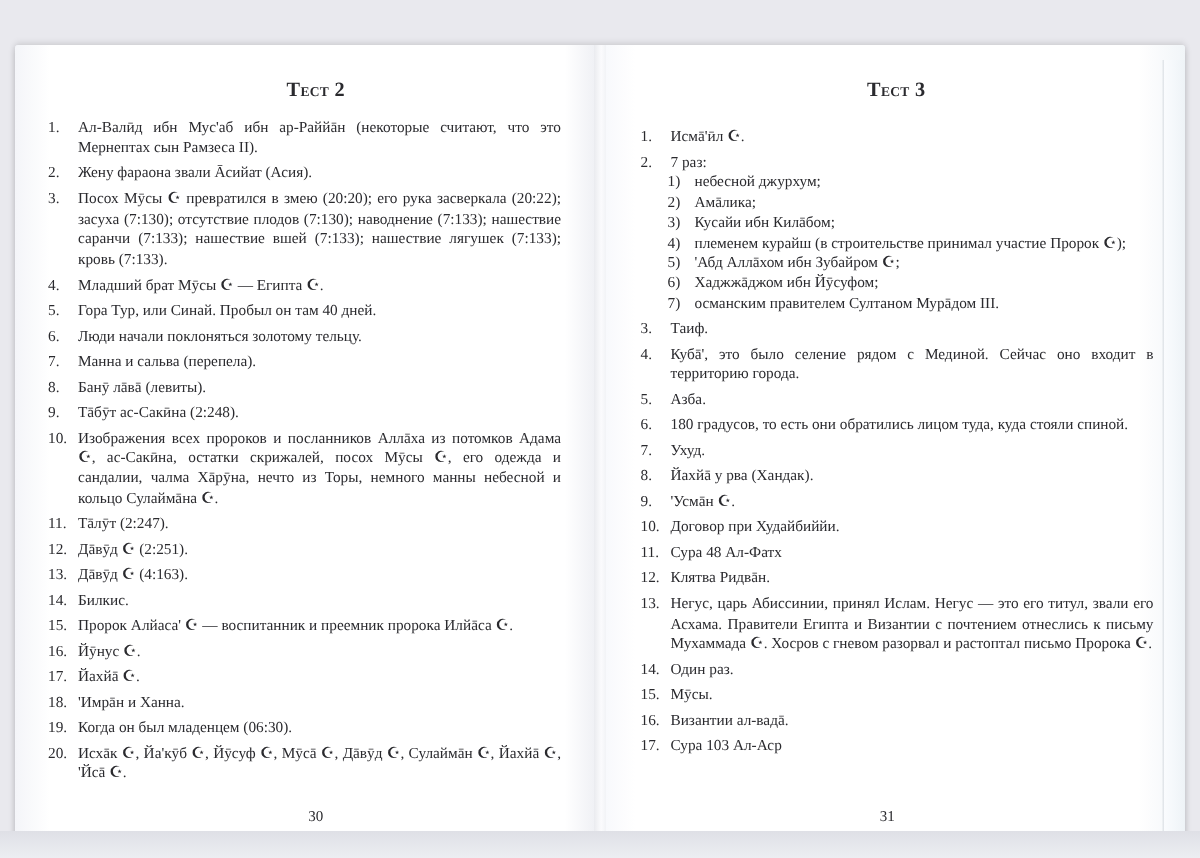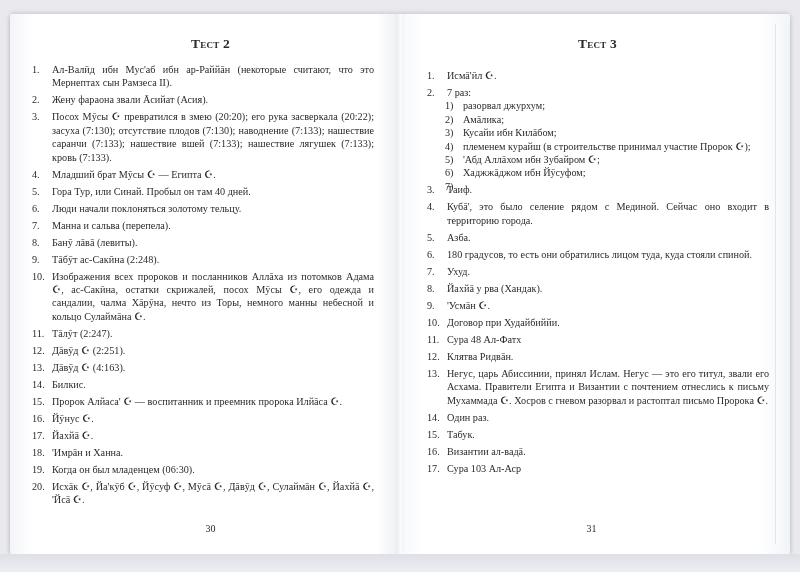--- a/index.html
+++ b/index.html
@@ -4,21 +4,21 @@
   <style>
     html, body { margin: 0; padding: 0; }
     body {
       width: 800px; height: 572px; overflow: hidden;
       background: #e9e9ee;
       font-family: "Liberation Serif", "DejaVu Serif", serif;
       color: #2a2a2e;
       position: relative;
     }
     .spread {
-      position: absolute; left: 10px; top: 14px; width: 780px; height: 540px;
+      position: absolute; left: 10px; top: 30px; width: 780px; height: 540px;
       background: linear-gradient(90deg, #f4f5f9 0%, #ffffff 3%, #ffffff 47%, #f0f1f5 49.5%, #f8f9fc 50.5%, #ffffff 53%, #ffffff 96%, #f1f5f8 100%);
       box-shadow: 0 2px 5px rgba(0,0,0,0.18), 0 -2px 4px rgba(0,0,0,0.08);
       border-radius: 2px;
     }
     .page {
       position: absolute; top: 0; height: 540px;
     }
     .page.left { left: 0; width: 385px; }
     .page.right { left: 395px; width: 385px; }
     .gutter {
@@ -102,41 +102,41 @@
     </ul>
     <div class="folio">30</div>
   </div>
 
   <div class="page right">
     <div class="page-title">Тест 3</div>
     <ul class="list">
       <li class="item"><span class="num">1.</span><span>Исмā'ӣл ☪.</span></li>
       <li class="item"><span class="num">2.</span><span>7 раз:</span>
         <ul class="sub">
-          <li class="subitem"><span class="snum">1)</span><span>разорвал джурхум;</span></li>
+          <li class="subitem"><span class="snum">1)</span><span>небесной джурхум;</span></li>
           <li class="subitem"><span class="snum">2)</span><span>Амāлика;</span></li>
           <li class="subitem"><span class="snum">3)</span><span>Кусайи ибн Килāбом;</span></li>
           <li class="subitem"><span class="snum">4)</span><span>племенем </span><span class="ital">курайш</span><span> (в строительстве принимал участие Пророк ☪);</span></li>
           <li class="subitem"><span class="snum">5)</span><span>'Абд Аллāхом ибн Зубайром ☪;</span></li>
           <li class="subitem"><span class="snum">6)</span><span>Хаджжāджом ибн Йӯсуфом;</span></li>
-          <li class="subitem"><span class="snum">7)</span></li>
+          <li class="subitem"><span class="snum">7)</span><span>османским правителем Султаном Мурāдом III.</span></li>
         </ul>
       </li>
       <li class="item"><span class="num">3.</span><span>Таиф.</span></li>
       <li class="item"><span class="num">4.</span><span>Кубā', это было селение рядом с Мединой. Сейчас оно входит в территорию города.</span></li>
       <li class="item"><span class="num">5.</span><span>Азба.</span></li>
       <li class="item"><span class="num">6.</span><span>180 градусов, то есть они обратились лицом туда, куда стояли спиной.</span></li>
       <li class="item"><span class="num">7.</span><span>Ухуд.</span></li>
       <li class="item"><span class="num">8.</span><span>Йахйā у рва (</span><span class="ital">Хандак</span><span>).</span></li>
       <li class="item"><span class="num">9.</span><span>'Усмāн ☪.</span></li>
       <li class="item wide"><span class="num">10.</span><span>Договор при Худайбиййи.</span></li>
       <li class="item wide"><span class="num">11.</span><span>Сура 48 </span><span class="ital">Ал-Фатх</span><span></span></li>
       <li class="item wide"><span class="num">12.</span><span>Клятва </span><span class="ital">Ридвāн</span><span>.</span></li>
       <li class="item wide"><span class="num">13.</span><span>Негус, царь Абиссинии, принял Ислам. Негус — это его титул, звали его Асхама. Правители Египта и Византии с почтением отнеслись к письму Мухаммада ☪. Хосров с гневом разорвал и растоптал письмо Пророка ☪.</span></li>
       <li class="item wide"><span class="num">14.</span><span>Один раз.</span></li>
-      <li class="item wide"><span class="num">15.</span><span>Табук.</span></li>
+      <li class="item wide"><span class="num">15.</span><span>Мӯсы.</span></li>
       <li class="item wide"><span class="num">16.</span><span class="ital">Византии ал-вадā</span><span>.</span></li>
       <li class="item wide"><span class="num">17.</span><span>Сура 103 </span><span class="ital">Ал-Аср</span><span></span></li>
     </ul>
     <div class="folio">31</div>
   </div>
 </div>
 <div class="bottom-shadow"></div>
 
 </body></html>

